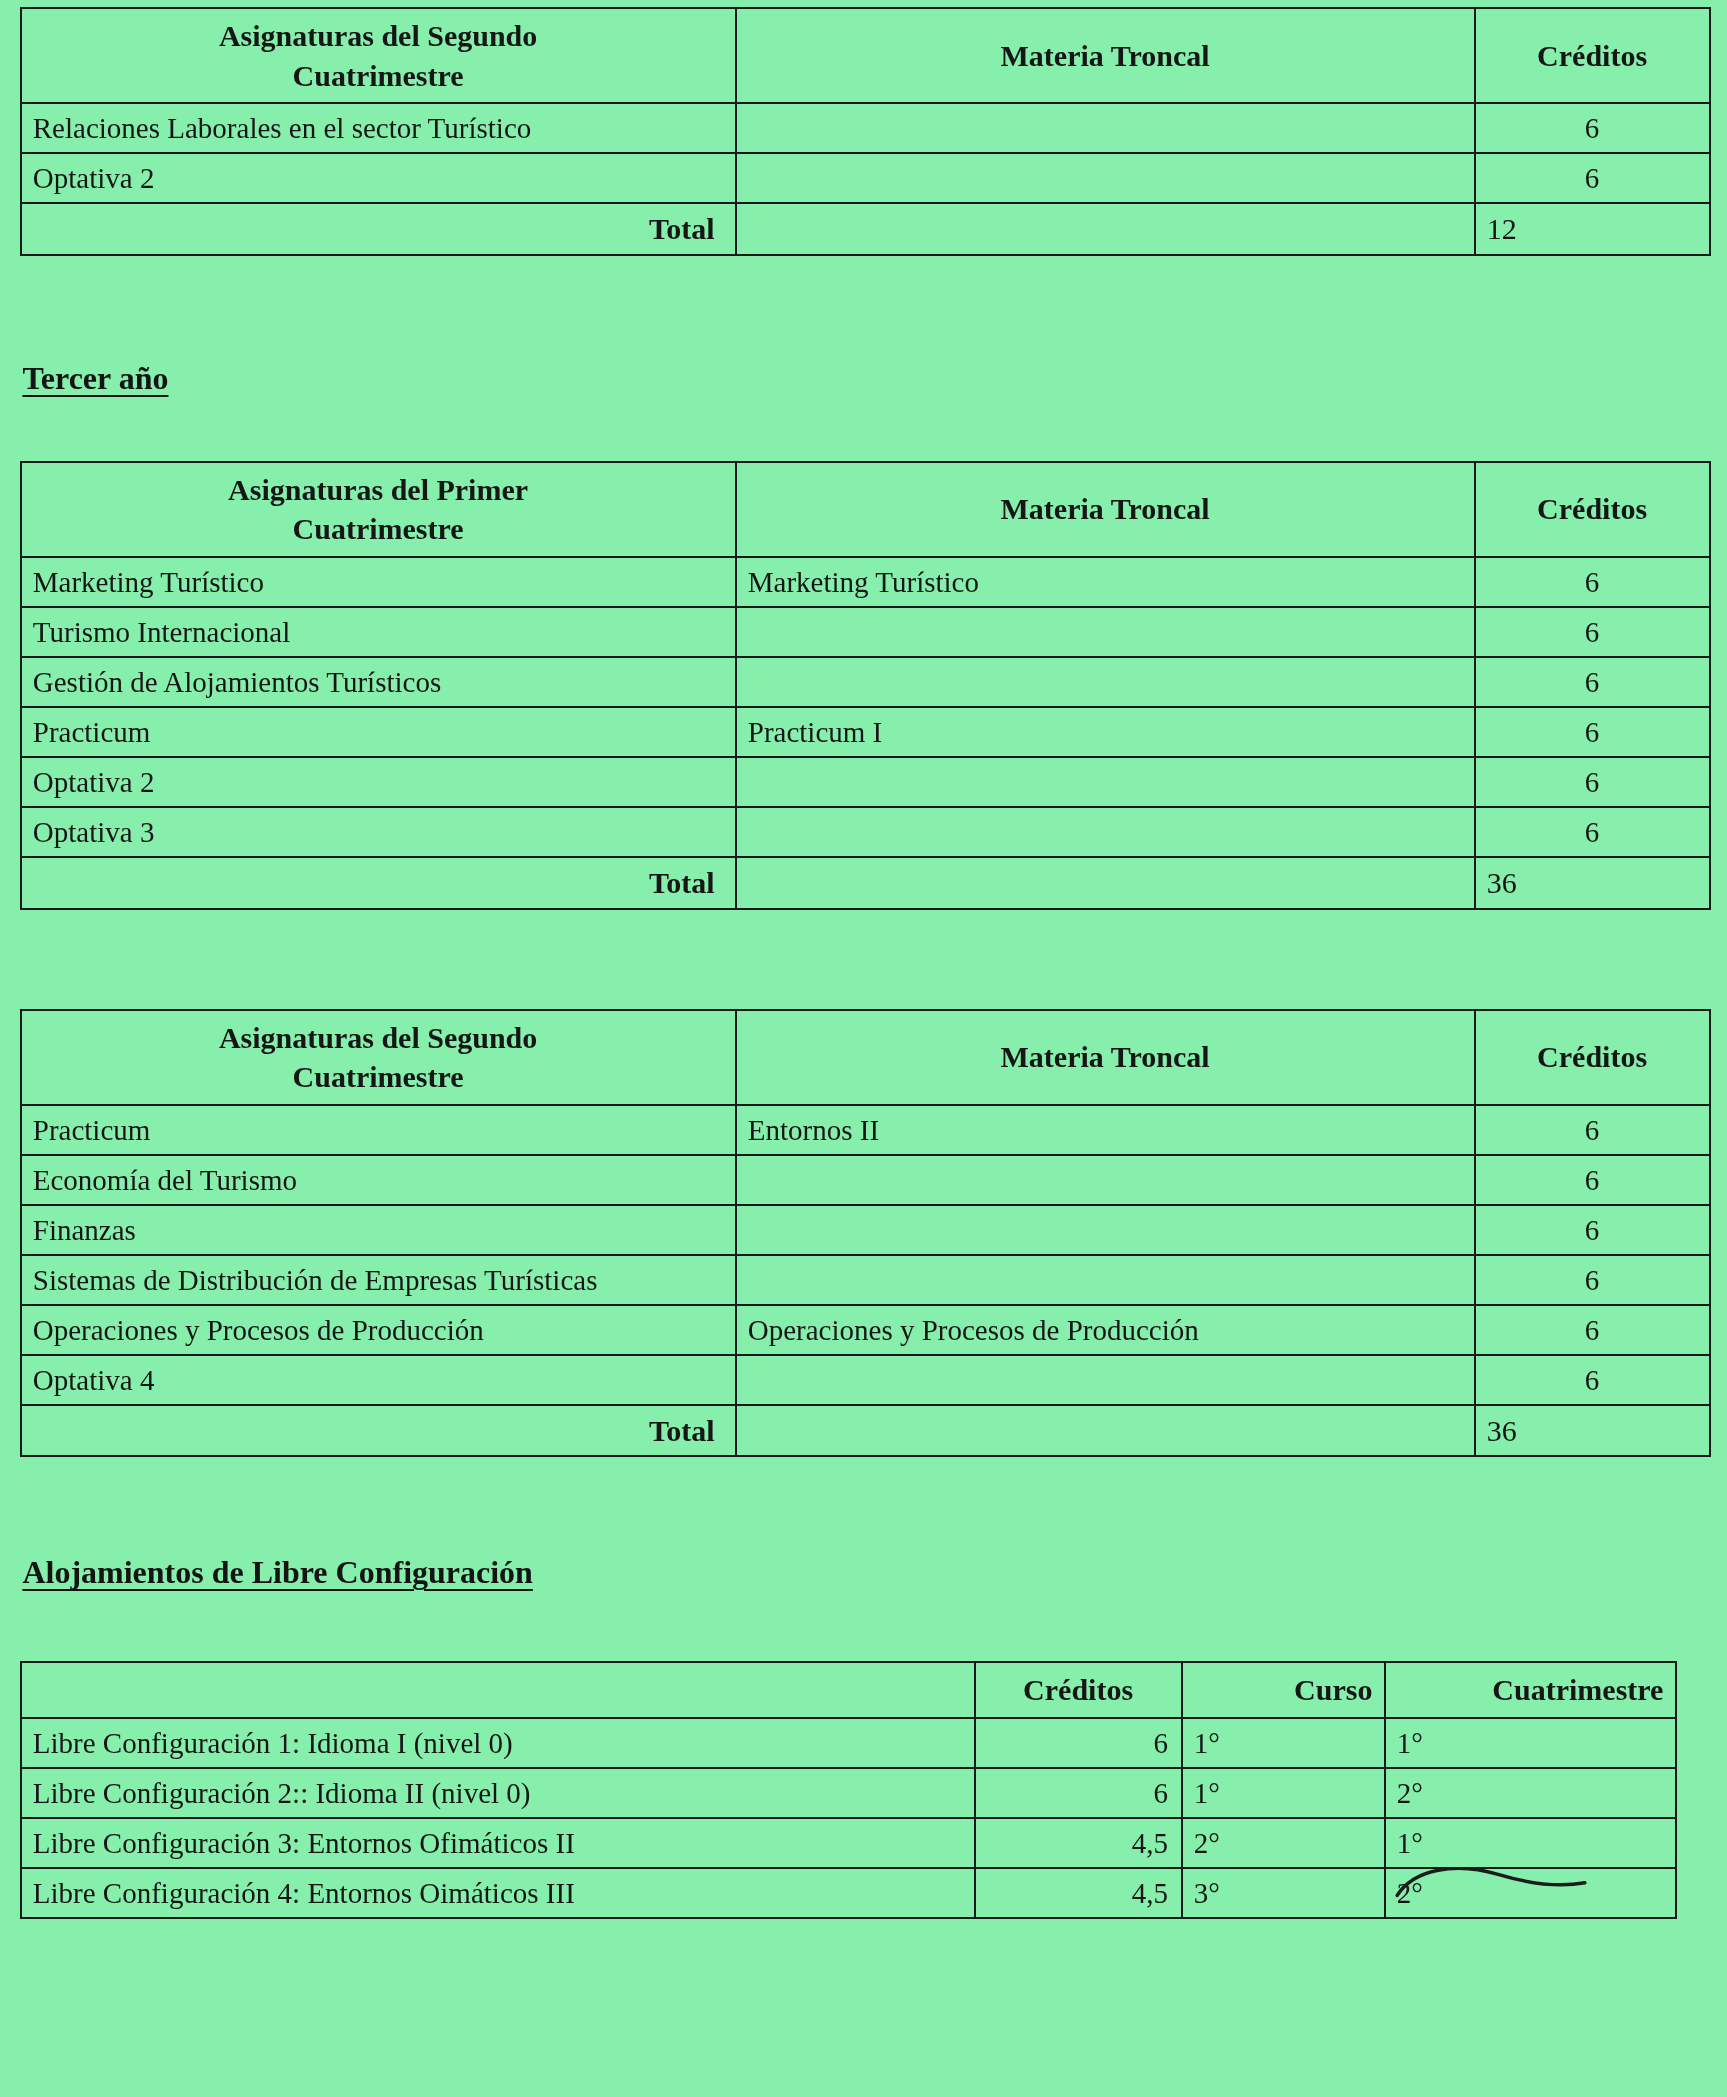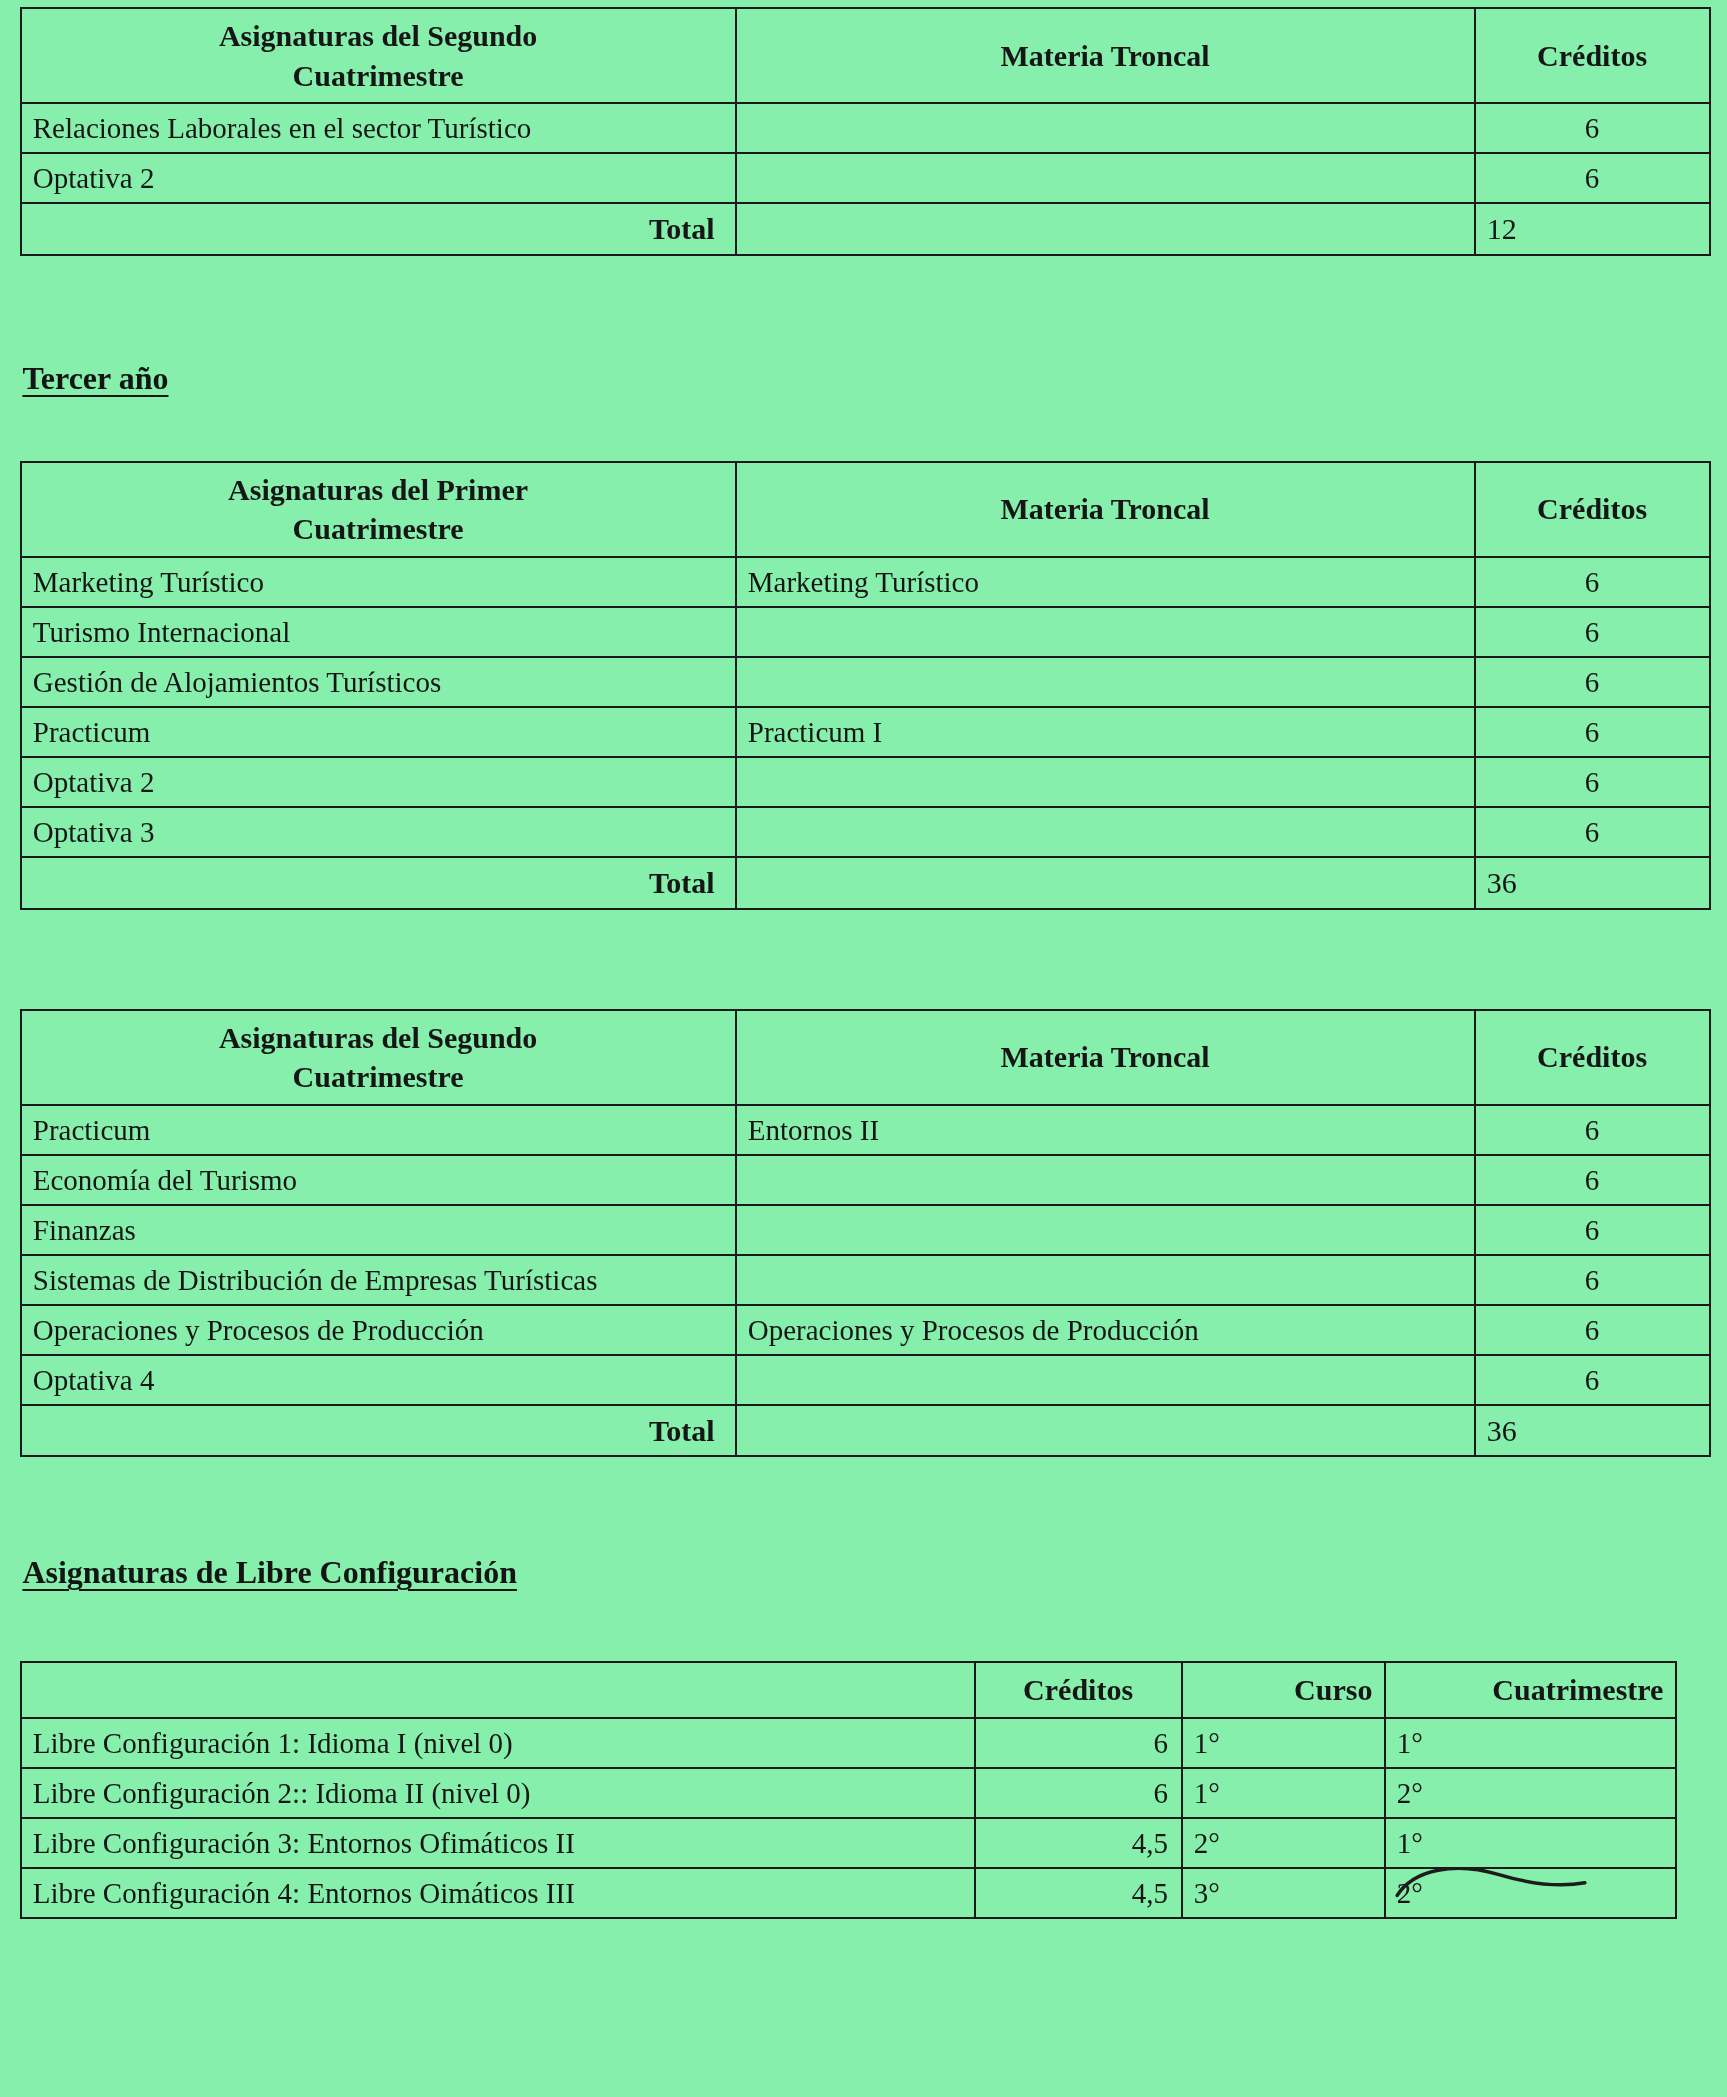--- a/index.html
+++ b/index.html
@@ -207,21 +207,21 @@
       <td class="credits">6</td>
     </tr>
     <tr>
       <td class="total-label">Total</td>
       <td></td>
       <td class="total-val">36</td>
     </tr>
   </tbody>
     </table>
 
-  <h2 class="heading h2-free">Asignaturas de Libre Configuración</h2>
+  <h2 class="heading h2-free">Alojamientos de Libre Configuración</h2>
 
   <table class="t-free">
     <colgroup>
         <col style="width:954px">
         <col style="width:207px">
         <col style="width:203px">
         <col style="width:291px">
       </colgroup>
     <tbody>
         <tr>

